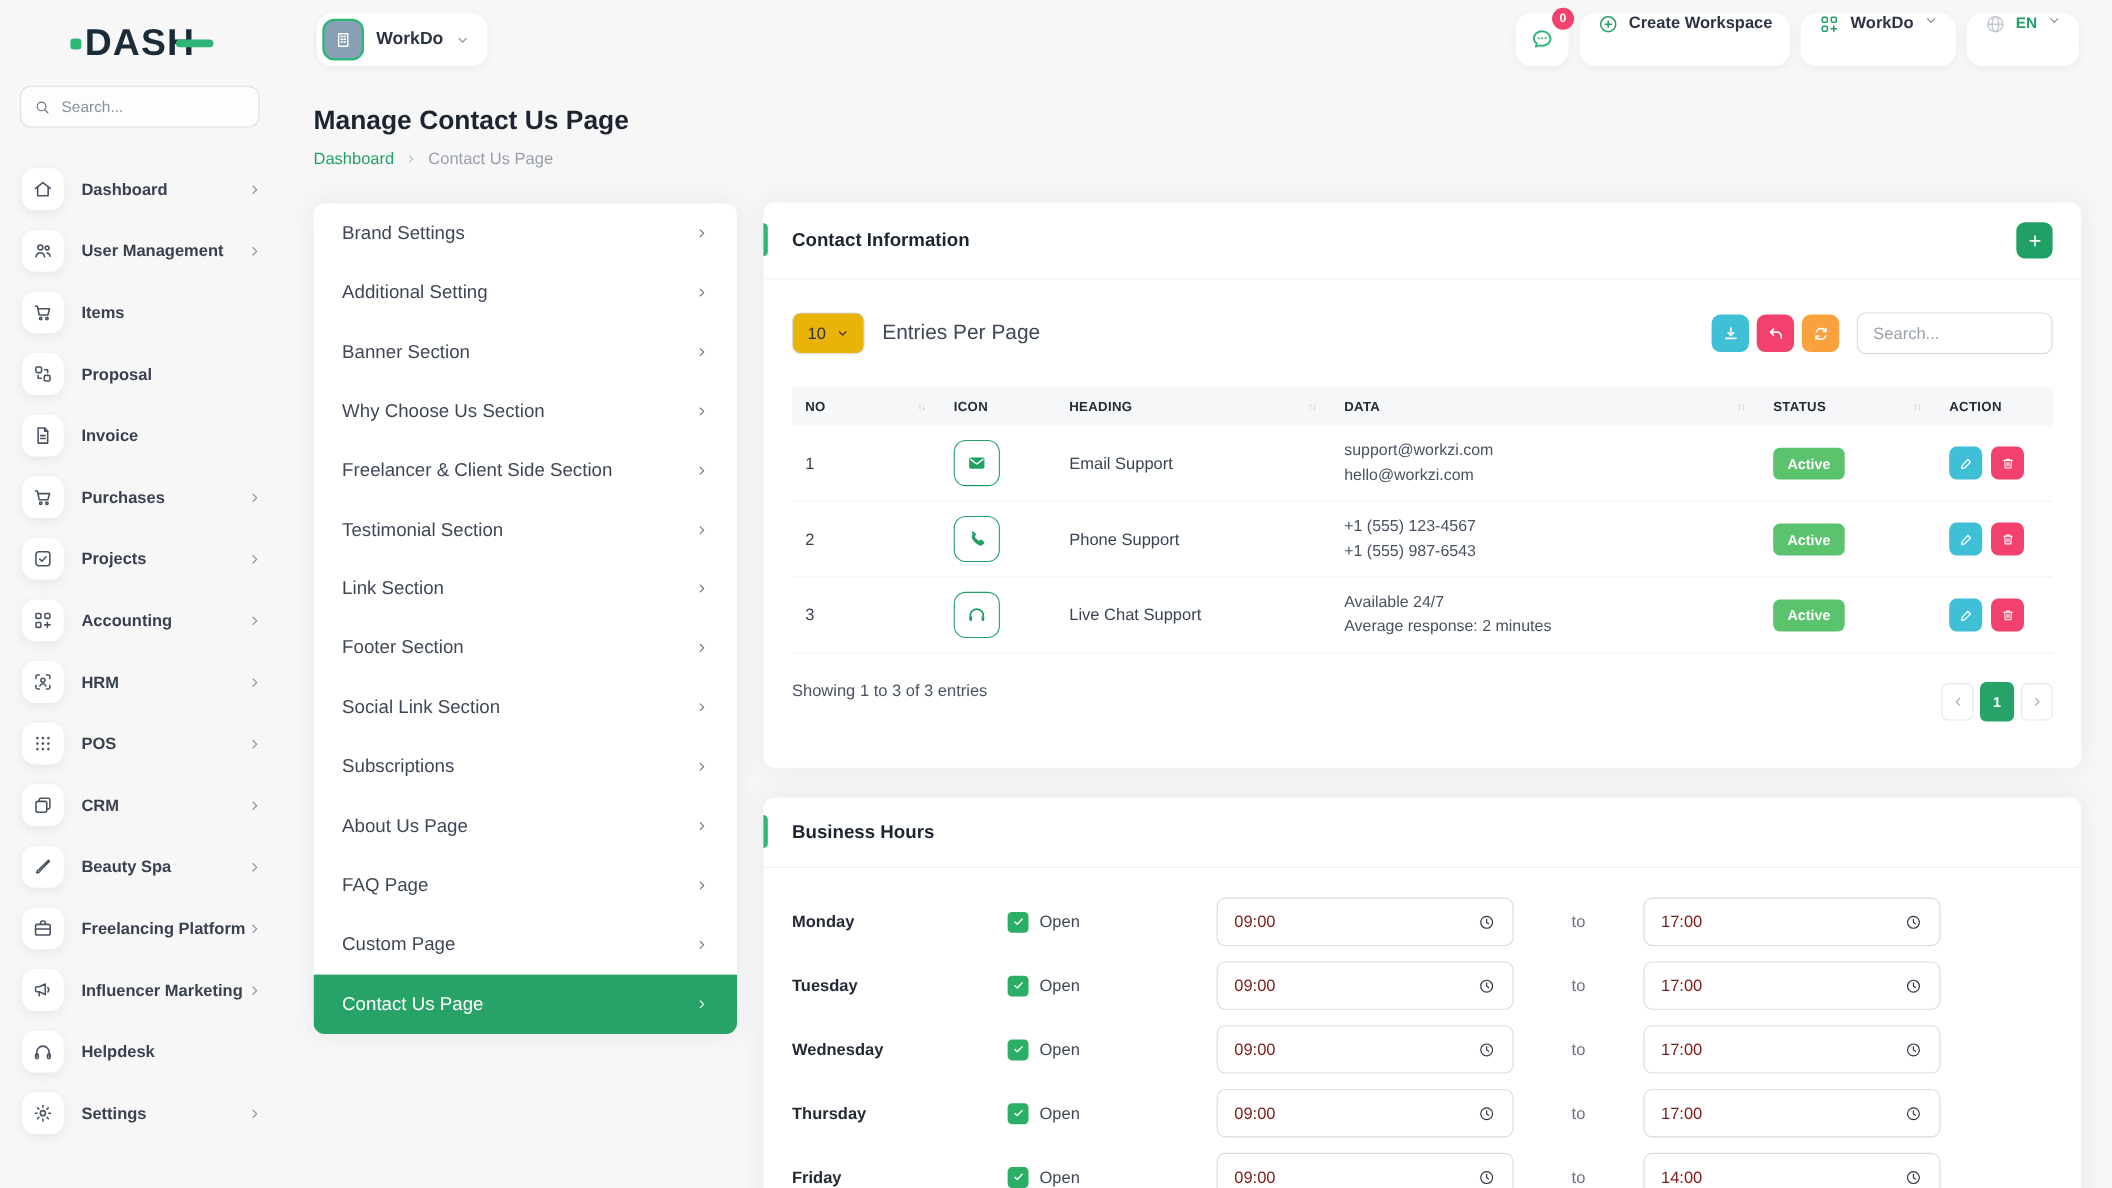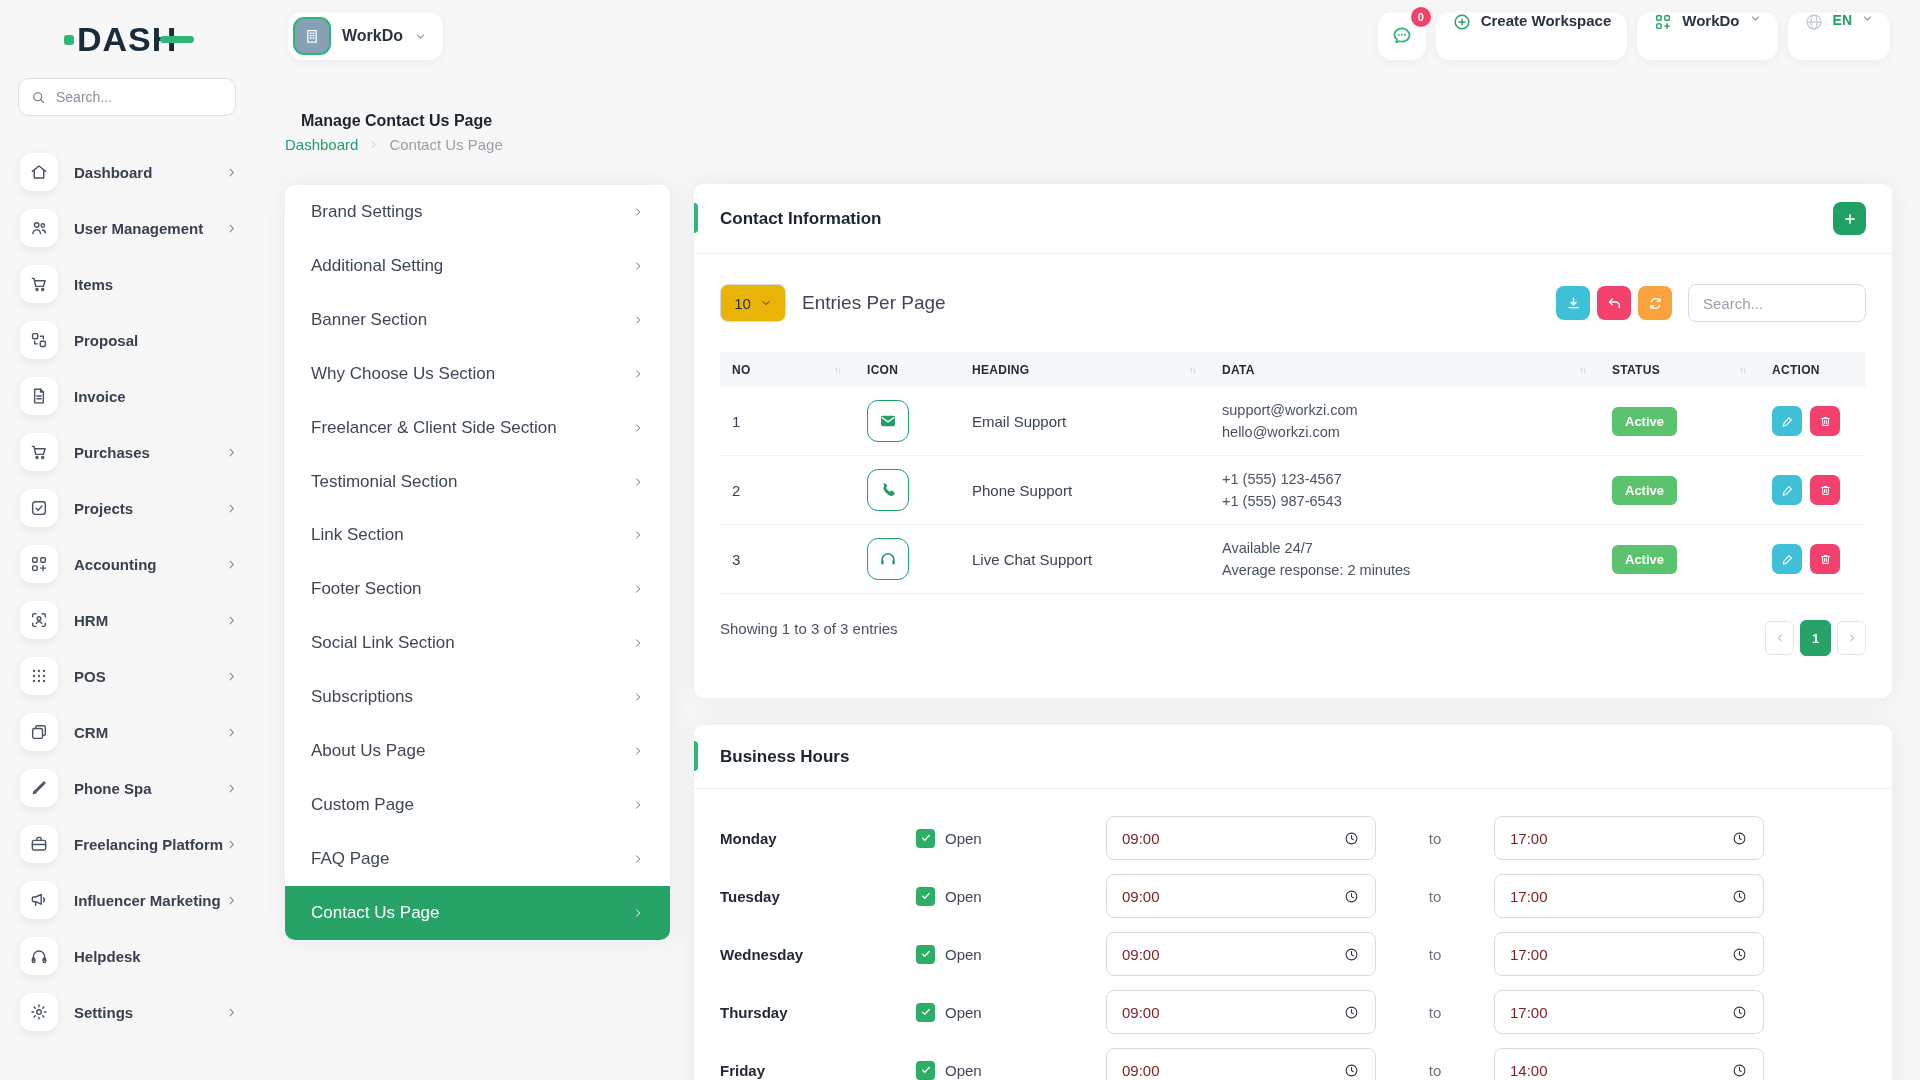--- a/index.html
+++ b/index.html
@@ -41,21 +41,21 @@
   .chat-btn svg{width:24px;height:24px}
   .chat-badge{position:absolute;top:-5px;right:-5px;min-width:20px;height:20px;border-radius:10px;background:#f1416c;
     color:#fff;font-size:11px;font-weight:700;display:grid;place-items:center;padding:0 5px;box-sizing:border-box}
   .top-pill{height:48px;background:#fff;border-radius:14px;box-shadow:0 2px 10px rgba(20,30,60,.05);
     display:flex;align-items:flex-start;gap:9px;padding:0 16px;font-size:15px;font-weight:600;color:#2b3342;cursor:pointer}
   .top-pill .g-ic{color:#21a065}.top-pill .g-ic svg{width:20px;height:20px}
   .top-pill .gray-ic{color:#c3c8d0}.top-pill .gray-ic svg{width:20px;height:20px}
   .lang-code{color:#21a065;font-size:14px;font-weight:700}
 
   
-  .page-title{position:absolute;left:285px;top:96px;margin:16px;font-size:16px;font-weight:700;color:#1c2430}
+  .page-title{position:absolute;left:285px;top:96px;margin:0;font-size:24px;font-weight:700;color:#1c2430}
   .breadcrumb{position:absolute;left:285px;top:136px;display:flex;align-items:center;gap:10px;font-size:15px}
   .breadcrumb .bc-link{color:#21a065;cursor:pointer}
   .breadcrumb .bc-sep{color:#b3b8c0}.breadcrumb .bc-sep svg{width:11px;height:11px}
   .breadcrumb .bc-cur{color:#9aa0ab}
 
   
   .card{position:absolute;background:#fff;border-radius:10px;box-shadow:0 0 24px rgba(35,45,70,.07)}
   .settings-card{left:285px;top:185px;width:385px;height:755px;display:flex;flex-direction:column;overflow:hidden}
   .snav-item{flex:1;display:flex;align-items:center;justify-content:space-between;padding:0 26px;
     font-size:17px;font-weight:500;color:#3f4756;cursor:pointer}
@@ -308,21 +308,21 @@
               <path d="m9.2 5.8 6.2 6.2-6.2 6.2"></path>
             </svg>
           </span>
         </div>
         <div class="side-item">
           <span class="tile">
             <svg viewBox="0 0 24 24" fill="none" stroke="currentColor" stroke-width="1.7" stroke-linecap="round" stroke-linejoin="round">
               <path d="M5.3 18.7c2-.2 3.2-.9 3.7-2.4L19.2 6l-1.2-1.2L7.7 15c-1.5.5-2.2 1.7-2.4 3.7z"></path>
             </svg>
           </span>
-          <span class="lbl">Phone Spa</span>
+          <span class="lbl">Beauty Spa</span>
           <span class="chev">
             <svg viewBox="0 0 24 24" fill="none" stroke="currentColor" stroke-width="2" stroke-linecap="round" stroke-linejoin="round">
               <path d="m9.2 5.8 6.2 6.2-6.2 6.2"></path>
             </svg>
           </span>
         </div>
         <div class="side-item">
           <span class="tile">
             <svg viewBox="0 0 24 24" fill="none" stroke="currentColor" stroke-width="1.7" stroke-linecap="round" stroke-linejoin="round">
               <rect x="4" y="7.6" width="16" height="11.6" rx="2"></rect>
@@ -544,29 +544,29 @@
       </div>
       <div class="snav-item">
         <span>About Us Page</span>
         <span class="chev">
           <svg viewBox="0 0 24 24" fill="none" stroke="currentColor" stroke-width="2" stroke-linecap="round" stroke-linejoin="round">
             <path d="m9.2 5.8 6.2 6.2-6.2 6.2"></path>
           </svg>
         </span>
       </div>
       <div class="snav-item">
+        <span>FAQ Page</span>
+        <span class="chev">
+          <svg viewBox="0 0 24 24" fill="none" stroke="currentColor" stroke-width="2" stroke-linecap="round" stroke-linejoin="round">
+            <path d="m9.2 5.8 6.2 6.2-6.2 6.2"></path>
+          </svg>
+        </span>
+      </div>
+      <div class="snav-item">
         <span>Custom Page</span>
-        <span class="chev">
-          <svg viewBox="0 0 24 24" fill="none" stroke="currentColor" stroke-width="2" stroke-linecap="round" stroke-linejoin="round">
-            <path d="m9.2 5.8 6.2 6.2-6.2 6.2"></path>
-          </svg>
-        </span>
-      </div>
-      <div class="snav-item">
-        <span>FAQ Page</span>
         <span class="chev">
           <svg viewBox="0 0 24 24" fill="none" stroke="currentColor" stroke-width="2" stroke-linecap="round" stroke-linejoin="round">
             <path d="m9.2 5.8 6.2 6.2-6.2 6.2"></path>
           </svg>
         </span>
       </div>
       <div class="snav-item active">
         <span>Contact Us Page</span>
         <span class="chev">
           <svg viewBox="0 0 24 24" fill="none" stroke="currentColor" stroke-width="2" stroke-linecap="round" stroke-linejoin="round">

